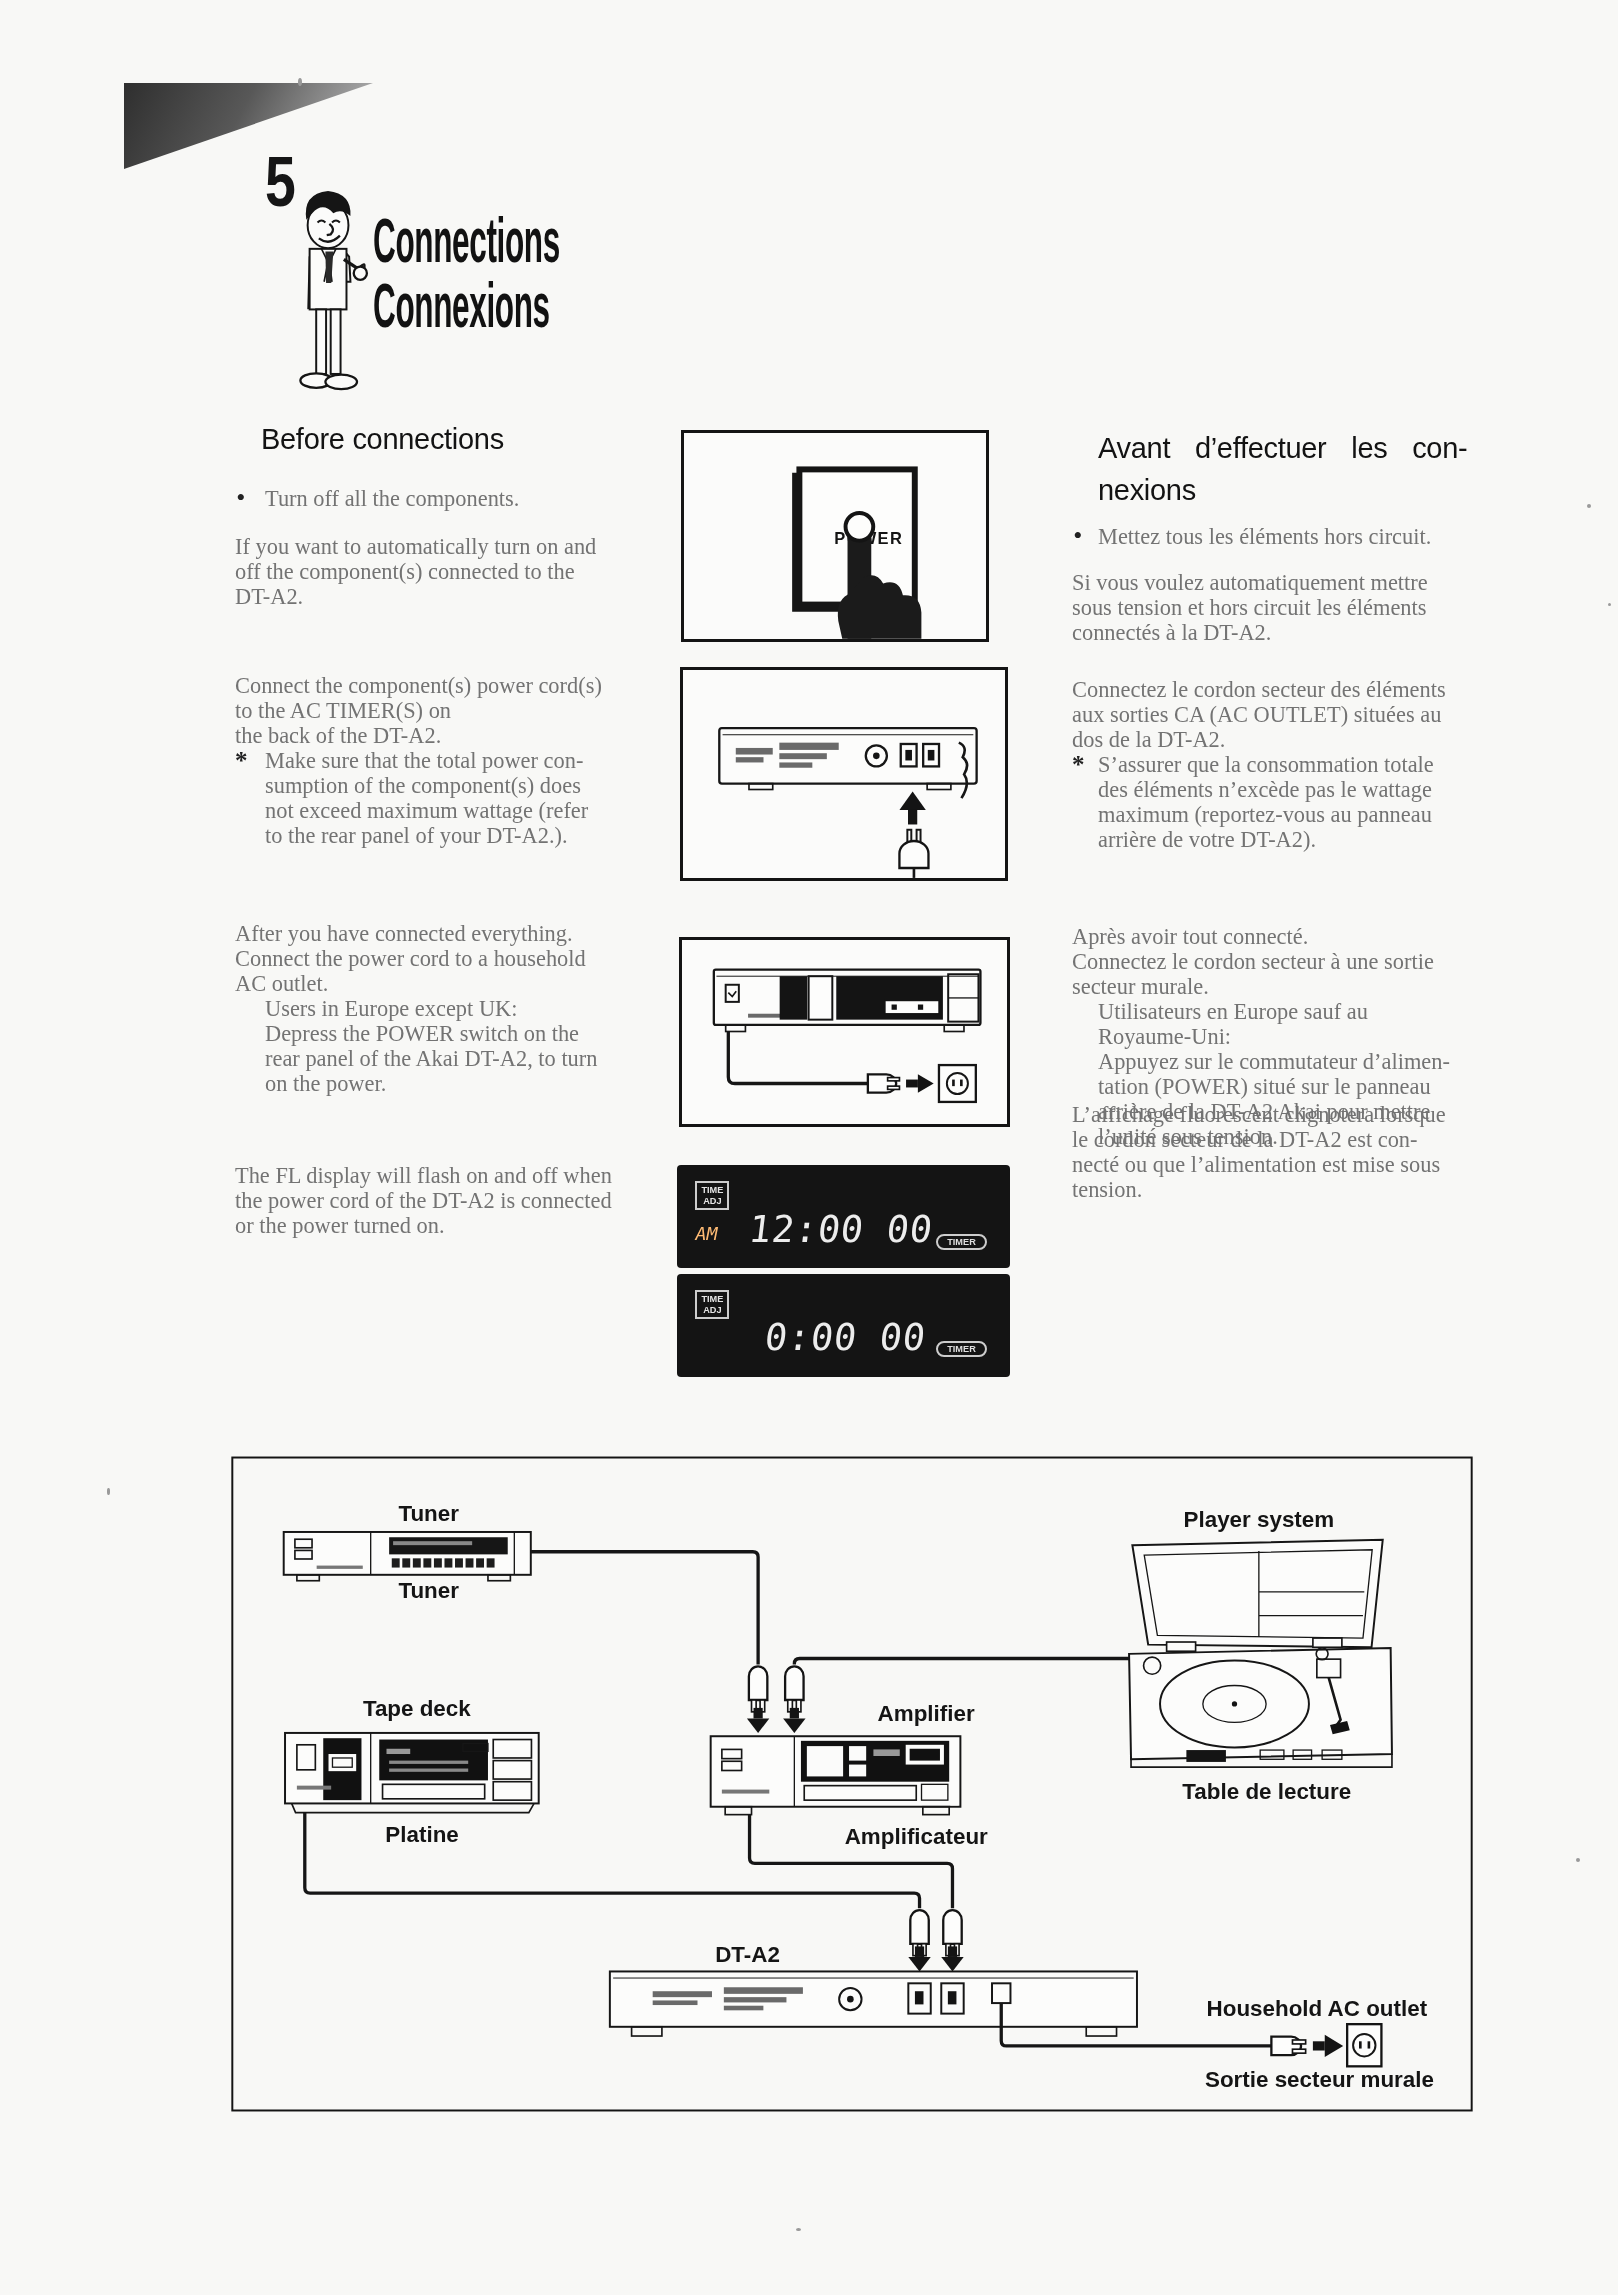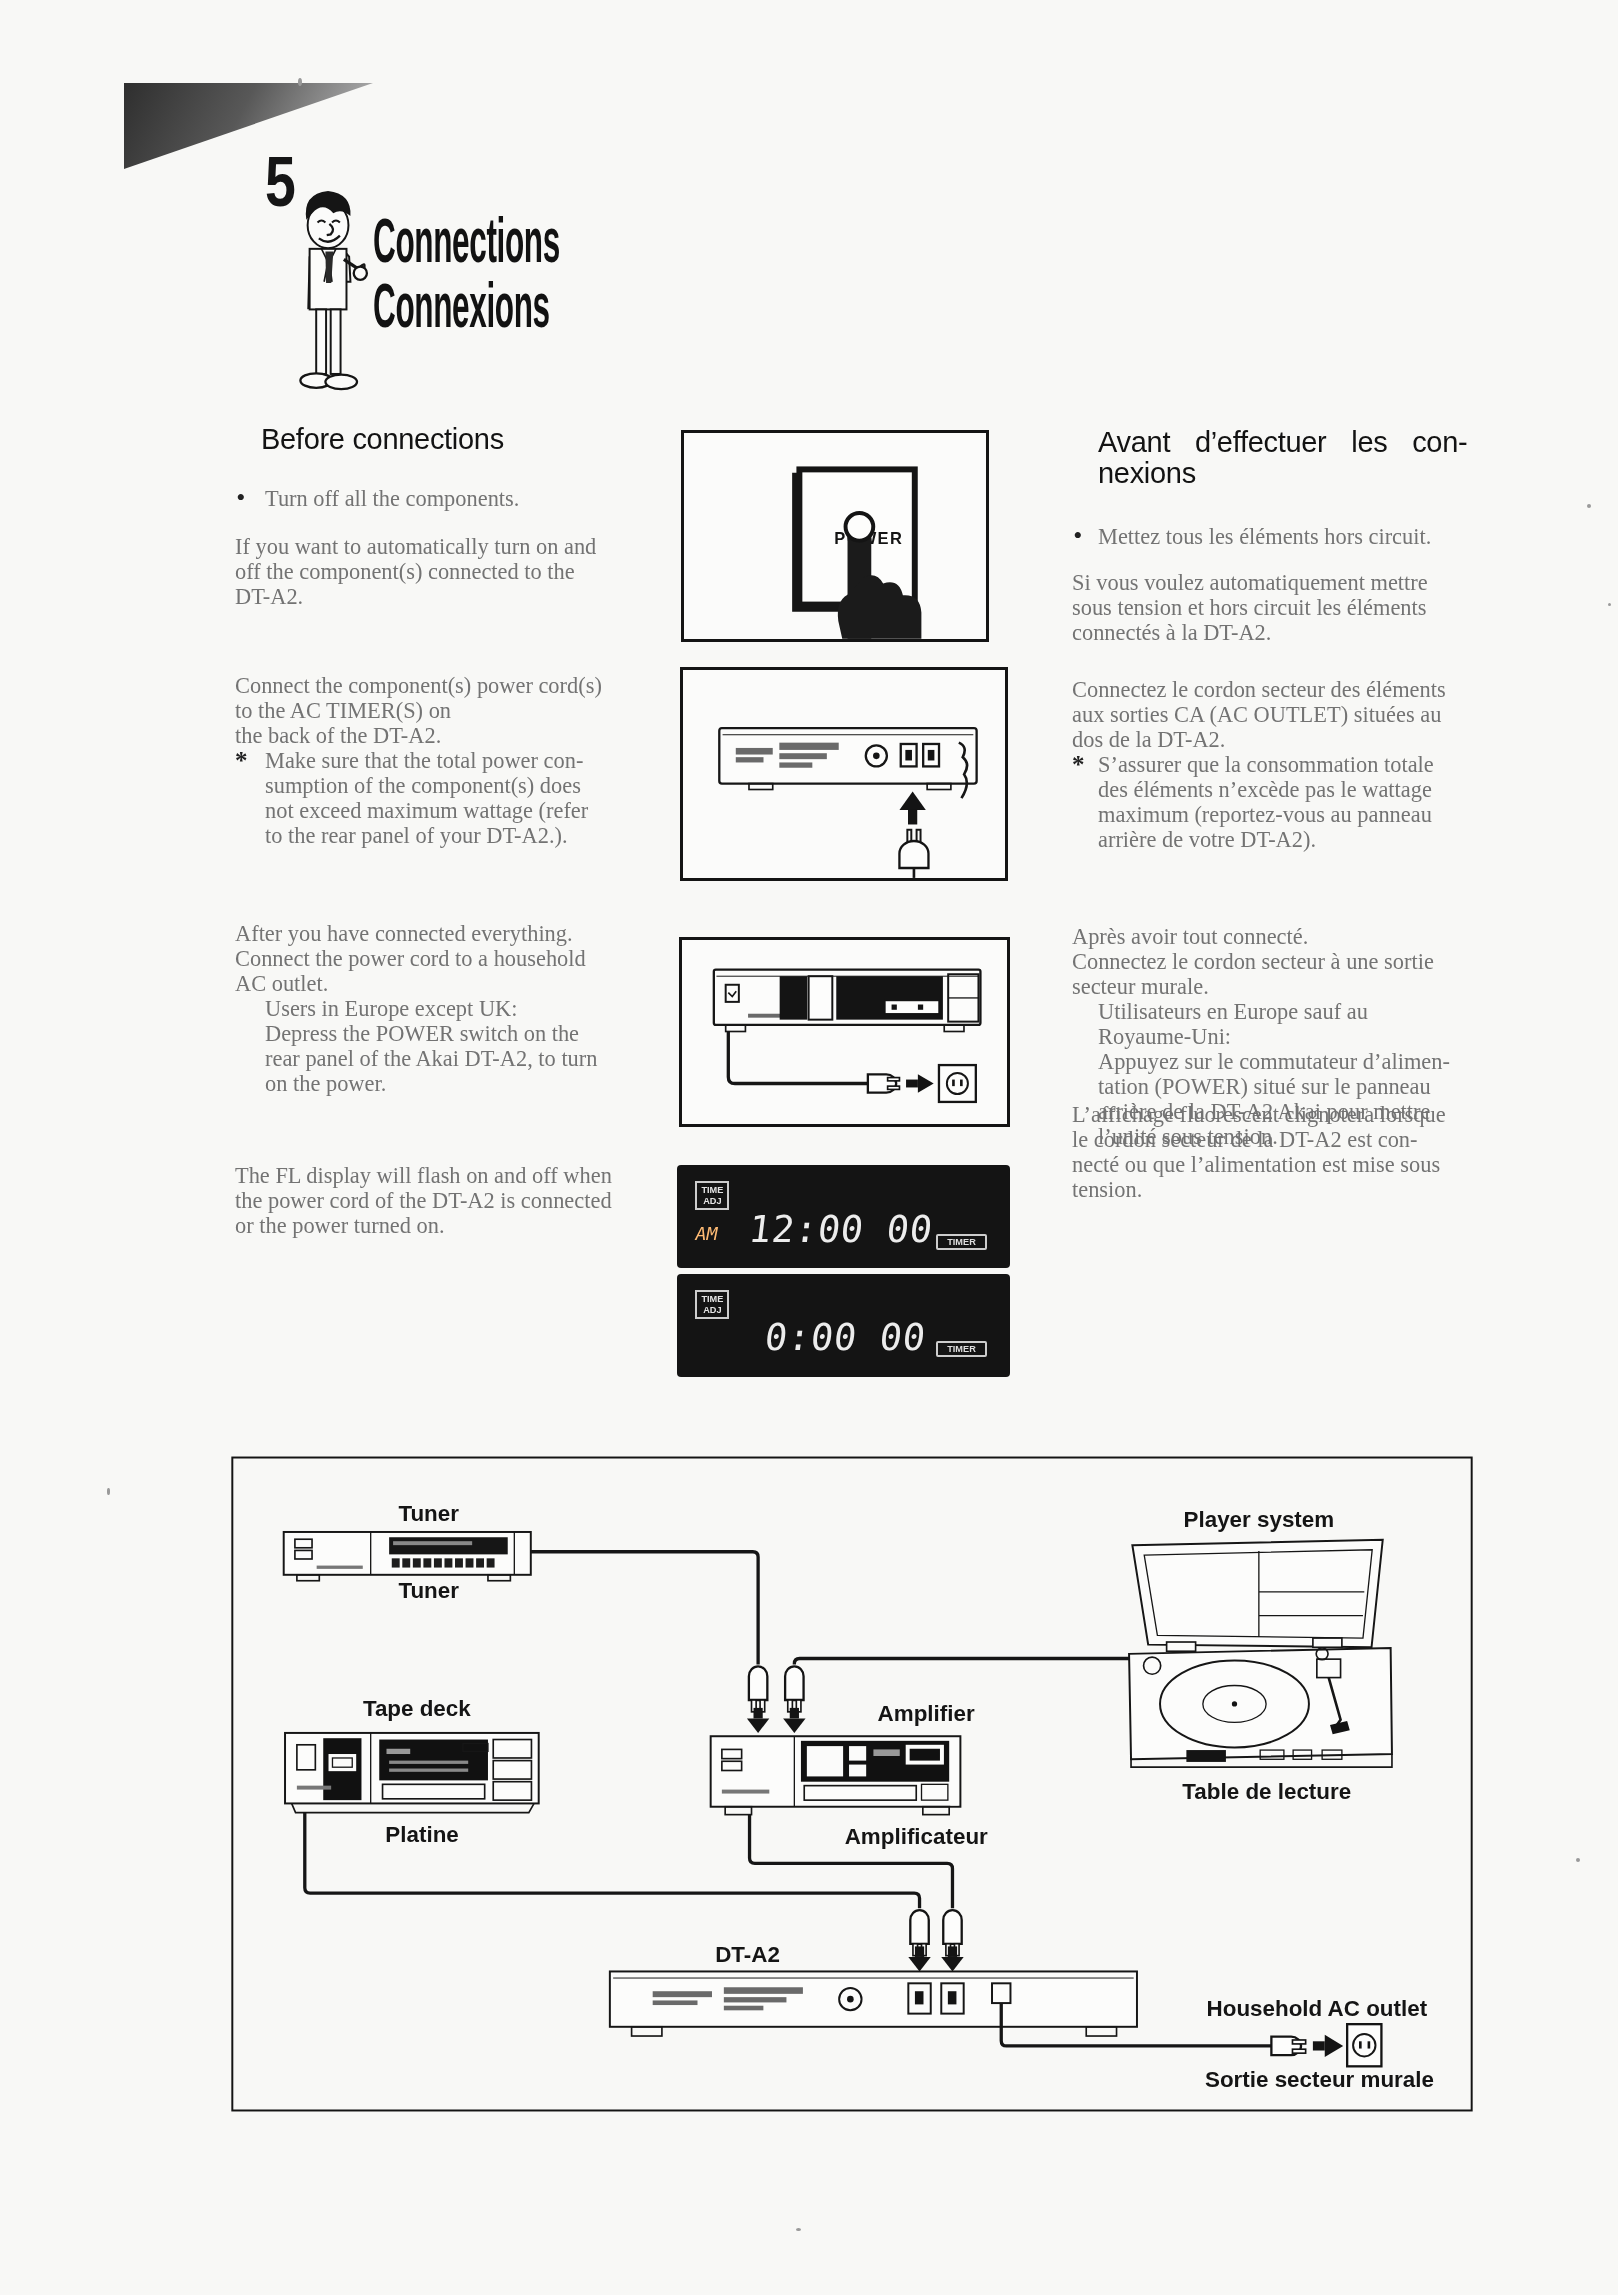--- a/index.html
+++ b/index.html
@@ -8,40 +8,40 @@
   .abs{position:absolute;}
   .corner-tri{left:124px;top:83px;width:249px;height:86px;
       background:linear-gradient(118deg,#1d1d1d 0%,#4a4a4a 45%,#8a8a8a 75%,#bdbdbd 100%);
       clip-path:polygon(0 0,100% 0,0 100%);opacity:.92;}
   .page-num{left:265px;top:141px;font-family:"Liberation Sans",sans-serif;font-weight:bold;
       font-size:71px;transform:scaleX(.78);transform-origin:left top;color:#161616;}
   .title{left:373px;top:208px;font-family:"Liberation Sans",sans-serif;font-weight:bold;
       font-size:63px;line-height:65px;letter-spacing:-0.7px;transform:scaleX(.5);
       transform-origin:left top;color:#121212;white-space:pre-line;}
   .h-en{left:235px;top:423px;}
-  .h-fr{left:1072px;top:427px;width:494px;line-height:31px;word-spacing:17px;}
+  .h-fr{left:1072px;top:427px;width:494px;line-height:42px;word-spacing:17px;}
   .heading{font-family:"Liberation Sans",sans-serif;font-weight:normal;font-size:29px;
       color:#131313;letter-spacing:-0.3px;white-space:pre-line;margin-left:26px;}
   .body-txt{font-size:22.4px;line-height:25px;white-space:pre-line;color:#737373;}
   .en-col{width:440px;}
   .fr-col{width:497px;}
   .bullet-dot{position:absolute;left:1.3px;top:-2.6px;font-size:26px;}
   .bullet-txt{margin-left:30px;}
   .star{position:absolute;left:0;top:-1.3px;font-size:25px;font-weight:bold;}
   .note{margin-left:30px;}
   .imgbox{background:#fbfbfa;border:3.3px solid #141414;box-sizing:border-box;}
   .disp{background:#141414;border-radius:4px;}
   .disp .badge{position:absolute;border:2px solid #cdcdcd;color:#e4e4e4;text-align:center;
       font-family:"Liberation Sans",sans-serif;font-weight:bold;font-size:9.2px;line-height:10.5px;
       padding:2px 4px;white-space:pre-line;}
   .disp .am{position:absolute;color:#fdba74;font-family:"DejaVu Sans Mono",monospace;
       font-size:18.4px;font-style:italic;}
   .disp .digits{position:absolute;color:#ececec;font-family:"DejaVu Sans Mono",monospace;
       font-size:37px;transform:skewX(-7deg);letter-spacing:0.7px;}
-  .disp .timer{position:absolute;border:2px solid #cdcdcd;border-radius:2px;color:#dedede;
+  .disp .timer{position:absolute;border:2px solid #cdcdcd;border-radius:8px;color:#dedede;
       font-family:"Liberation Sans",sans-serif;font-weight:bold;font-size:9.2px;
       padding:0 9.2px;line-height:12px;}
   .dlabel{font:bold 34px "Liberation Sans",sans-serif;fill:#151515;}
   svg .ln{stroke:#161616;fill:none;}
   svg .dev{fill:#fcfcfb;stroke:#161616;}
   .speck{background:#9a9a9a;border-radius:50%;}
 </style>
 </head>
 <body>
 

